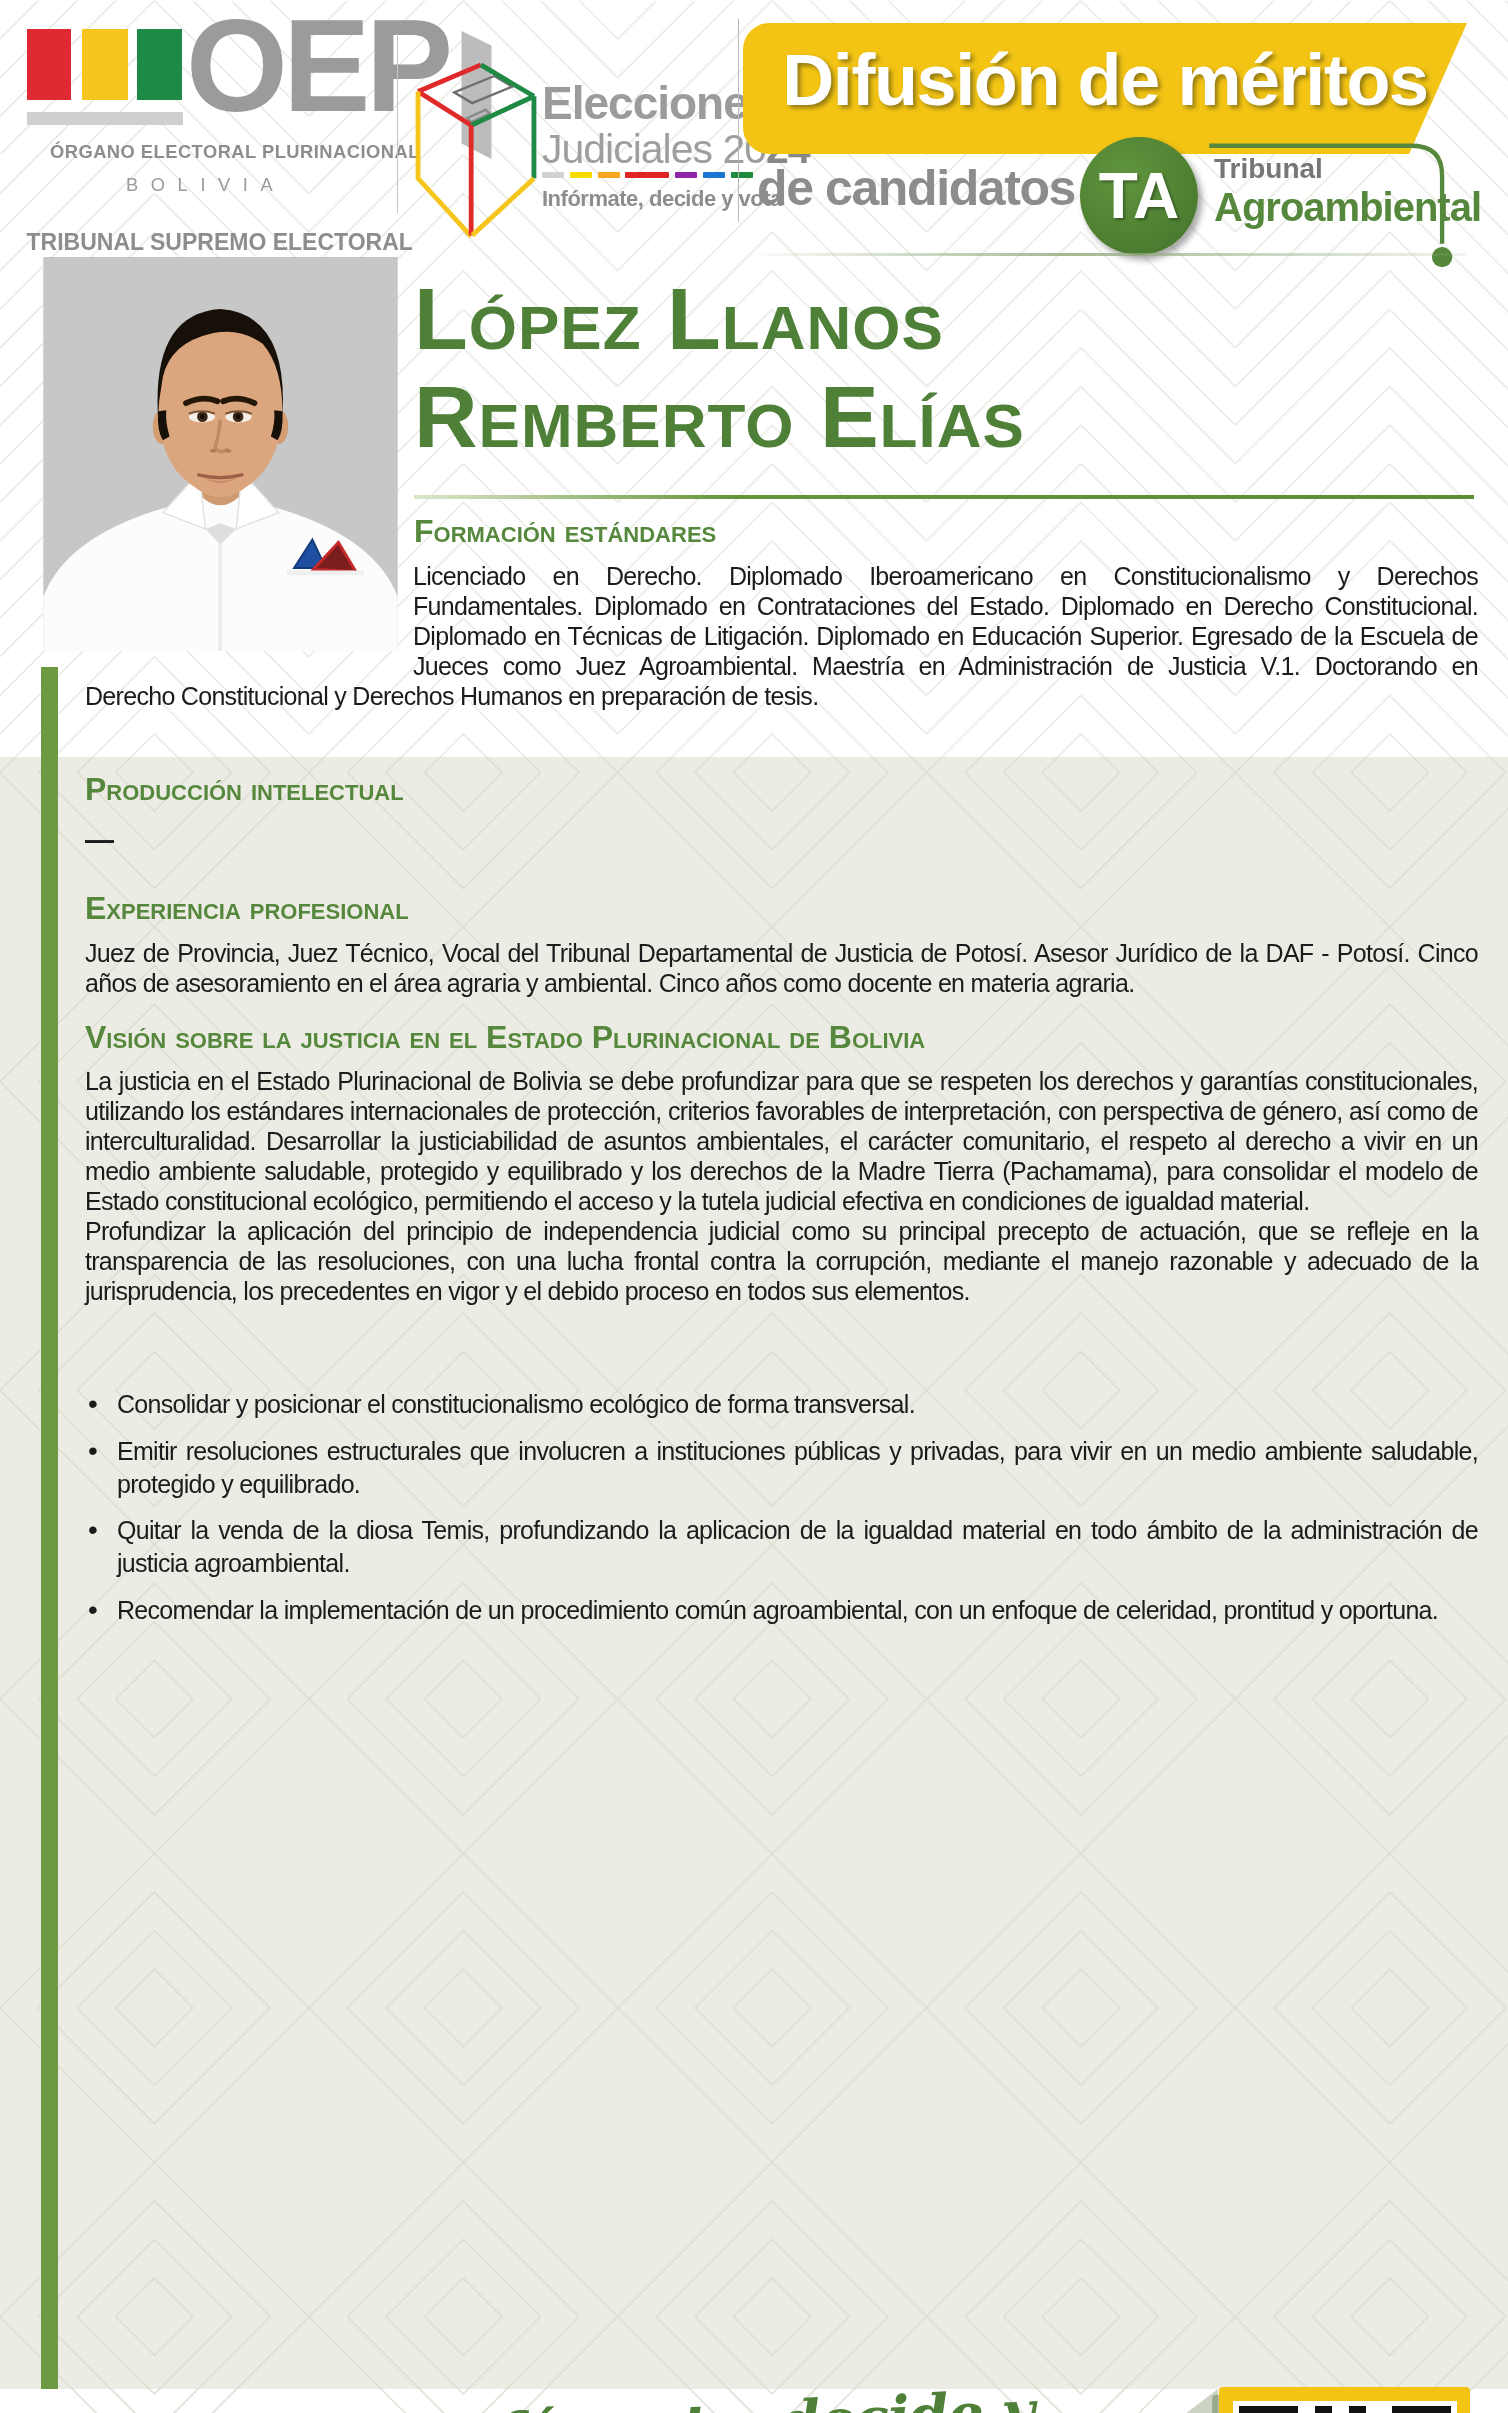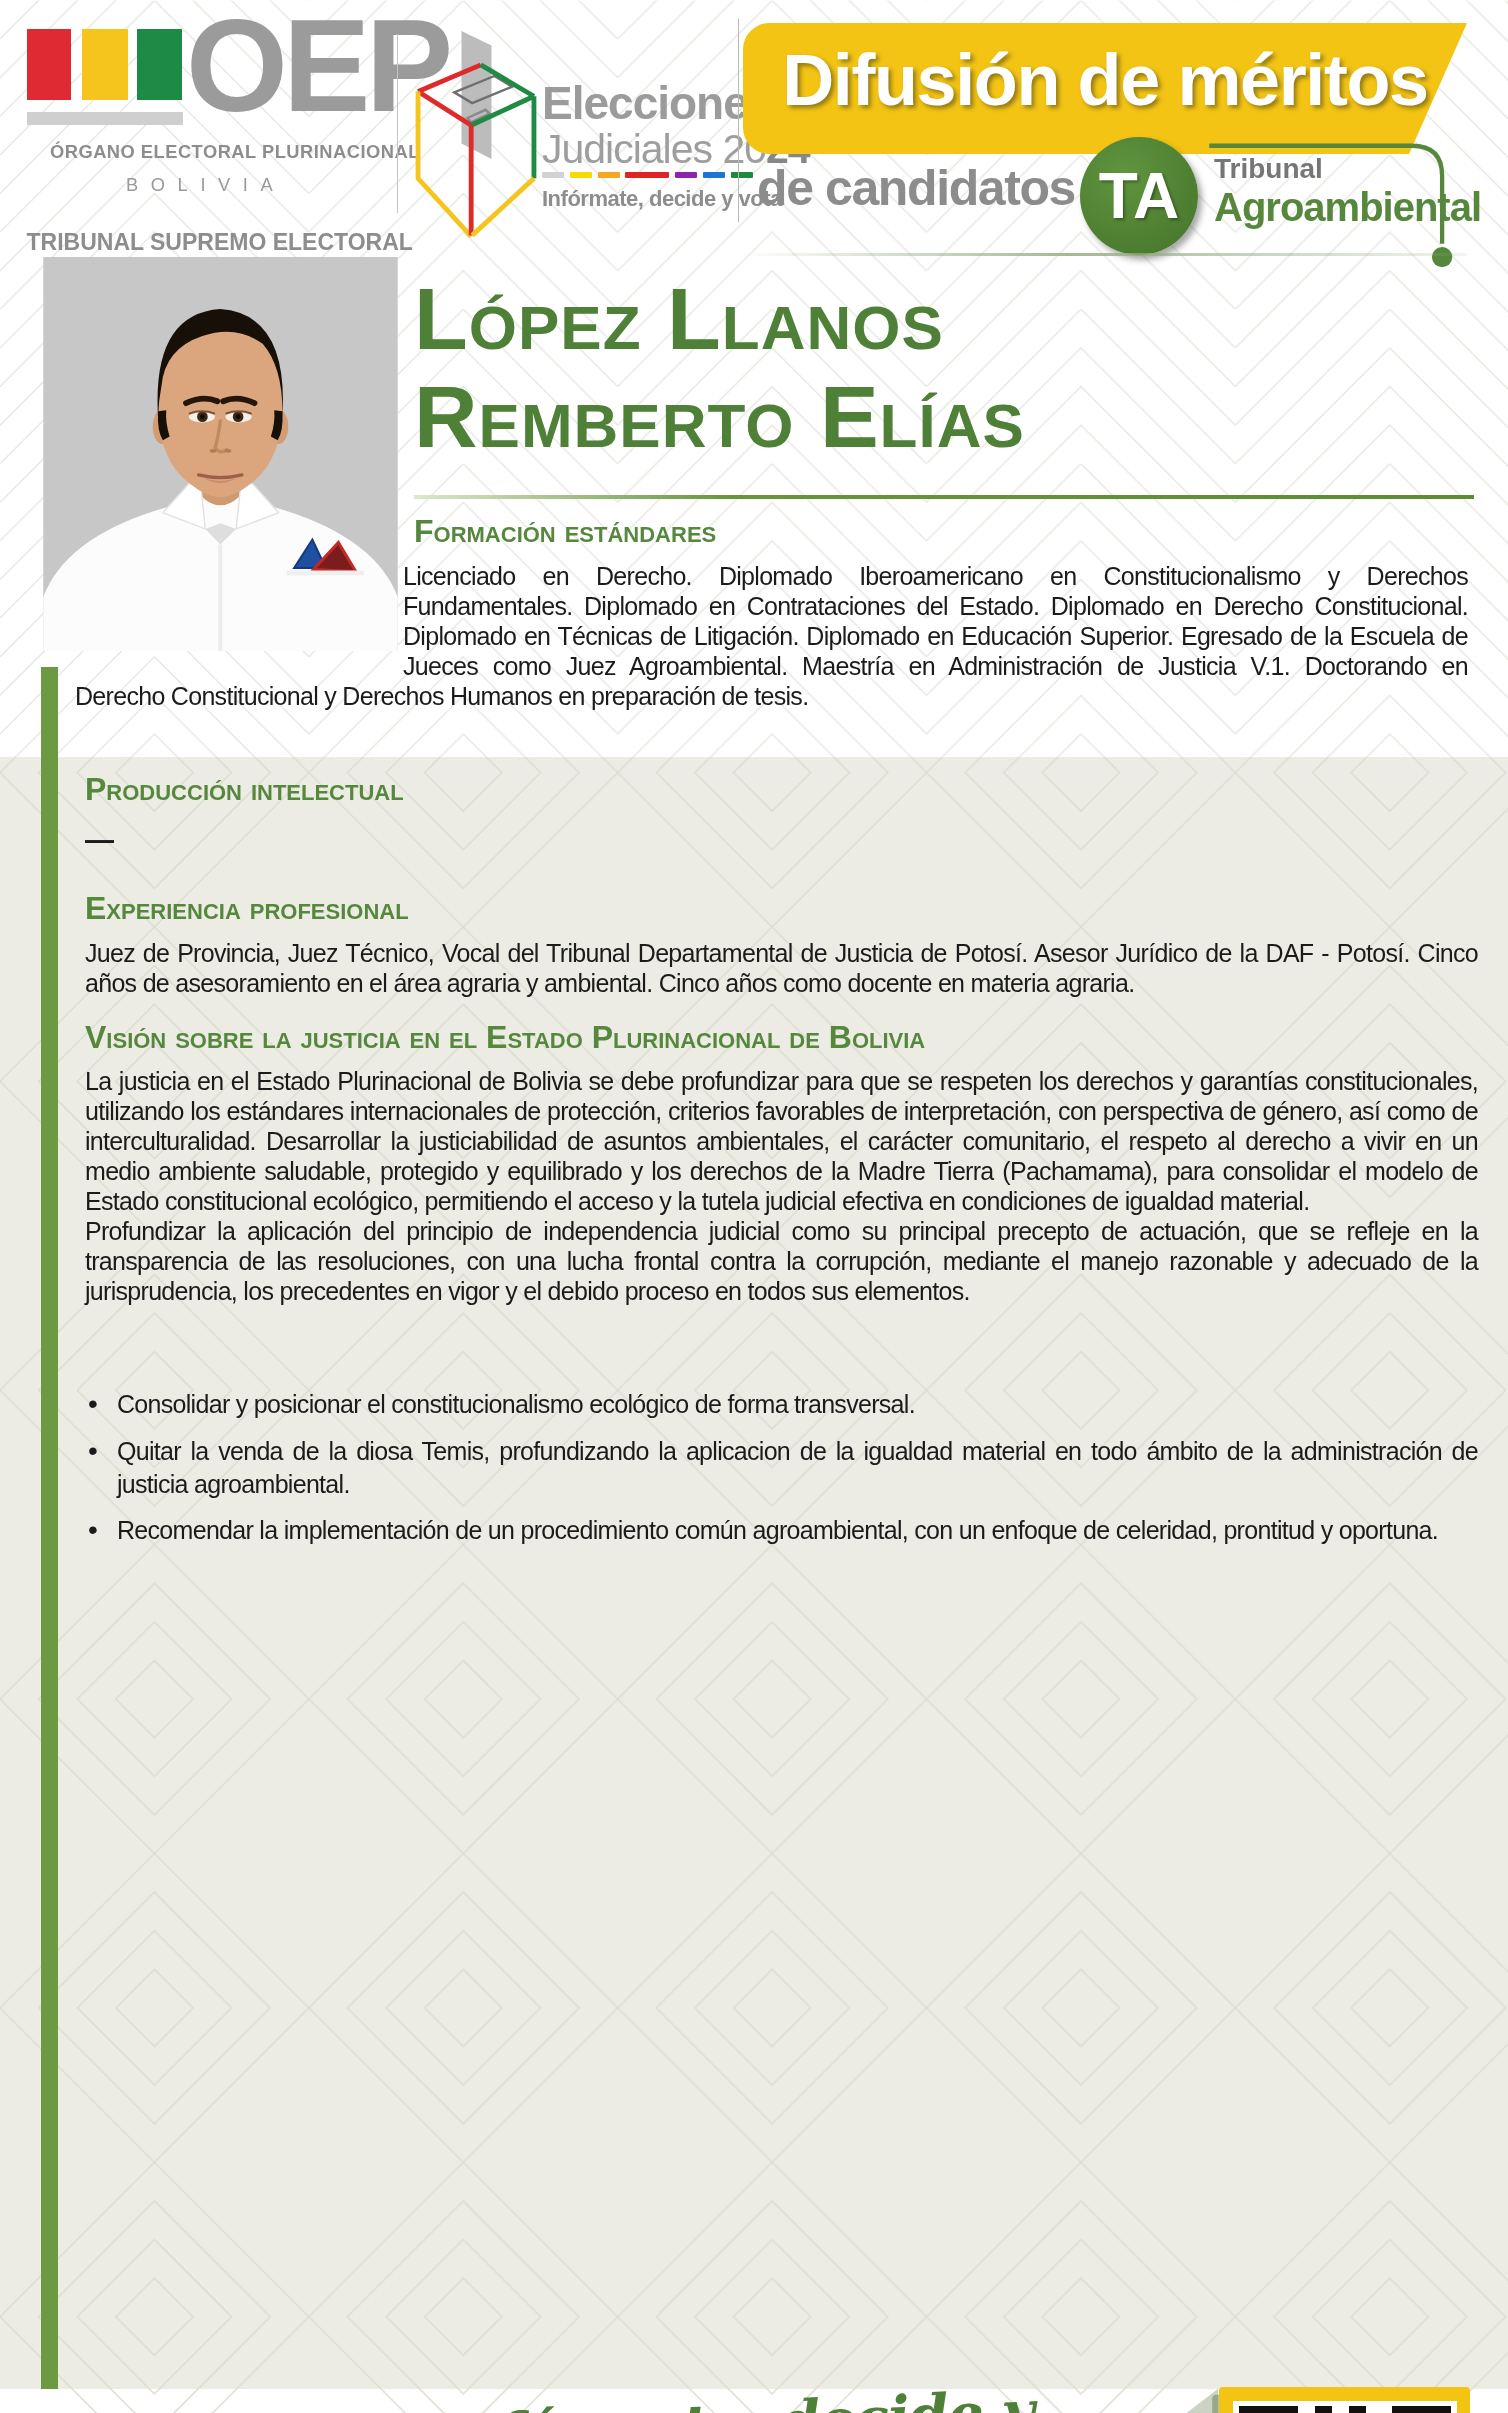--- a/index.html
+++ b/index.html
@@ -40,21 +40,21 @@
       background:linear-gradient(to right,rgba(160,180,140,0),rgba(148,172,128,.85) 45%,rgba(148,172,128,.12));}
   
   #photo{left:43px;top:257px;width:355px;height:394px;}
   #candidate-name{left:414px;top:270px;font-variant:small-caps;font-weight:700;color:#4e8038;
                   font-size:88px;line-height:98px;letter-spacing:1px;}
   #name-rule{left:414px;top:495px;width:1060px;height:4.3px;
              background:linear-gradient(to right,#dde7cc,#66953c 30%,#5c8c36);}
   .sec-title{font-variant:small-caps;font-weight:700;color:#55883c;font-size:32px;letter-spacing:0;}
   .body-text{font-size:25px;line-height:30px;color:#1b1b1b;letter-spacing:-0.7px;text-align:justify;}
   #formacion-title{left:414px;top:513px;}
-  #formacion-body{left:75px;top:561px;width:1393px;}
+  #formacion-body{left:85px;top:561px;width:1393px;}
   #float-spacer{float:left;width:328px;height:116px;}
   
   #produccion-title{left:85px;top:771px;}
   #produccion-body{left:85px;top:825px;width:1393px;font-weight:700;font-size:29px;}
   #experiencia-title{left:85px;top:890px;}
   #experiencia-body{left:85px;top:938px;width:1393px;}
   #vision-title{left:85px;top:1019px;}
   #vision-body{left:85px;top:1066px;width:1393px;}
   #vision-body p{margin:0;}
   #propuesta-title{left:85px;top:1342px;}
@@ -215,20 +215,21 @@
   <div class="abs content sec-title" id="vision-title">Visión sobre la justicia en el Estado Plurinacional de Bolivia</div>
 
   <div class="abs content body-text" id="experiencia-body">Juez de Provincia, Juez Técnico, Vocal del Tribunal Departamental de Justicia de Potosí. Asesor Jurídico de la DAF - Potosí. Cinco años de asesoramiento en el área agraria y ambiental. Cinco años como docente en materia agraria.</div>
   <div class="abs content body-text" id="vision-body">
     <p>La justicia en el Estado Plurinacional de Bolivia se debe profundizar para que se respeten los derechos y garantías constitucionales, utilizando los estándares internacionales de protección, criterios favorables de interpretación, con perspectiva de género, así como de interculturalidad. Desarrollar la justiciabilidad de asuntos ambientales, el carácter comunitario, el respeto al derecho a vivir en un medio ambiente saludable, protegido y equilibrado y los derechos de la Madre Tierra (Pachamama), para consolidar el modelo de Estado constitucional ecológico, permitiendo el acceso y la tutela judicial efectiva en condiciones de igualdad material.</p>
     <p>Profundizar la aplicación del principio de independencia judicial como su principal precepto de actuación, que se refleje en la transparencia de las resoluciones, con una lucha frontal contra la corrupción, mediante el manejo razonable y adecuado de la jurisprudencia, los precedentes en vigor y el debido proceso en todos sus elementos.</p>
   </div>
 
   <ul class="abs content" id="propuesta-list">
       <li>Consolidar y posicionar el constitucionalismo ecológico de forma transversal.</li>
+      <li>Emitir resoluciones estructurales que involucren a instituciones públicas y privadas, para vivir en un medio ambiente saludable, protegido y equilibrado.</li>
       <li>Quitar la venda de la diosa Temis, profundizando la aplicacion de la igualdad material en todo ámbito de la administración de justicia agroambiental.</li>
       <li>Recomendar la implementación de un procedimiento común agroambiental, con un enfoque de celeridad, prontitud y oportuna.</li>
     </ul>
 
   <svg class="abs" id="beam" width="1508" height="298" viewBox="0 0 3125 618">
     <polygon points="2150,295 2525,8 2525,190 2210,360" fill="rgba(120,140,95,0.38)"></polygon>
     <polygon points="2160,310 2530,60 2530,618 2260,618" fill="rgba(60,95,35,0.45)"></polygon>
   </svg>
 
   <div class="abs" id="slogan">Infórmate, decide y vota</div>

